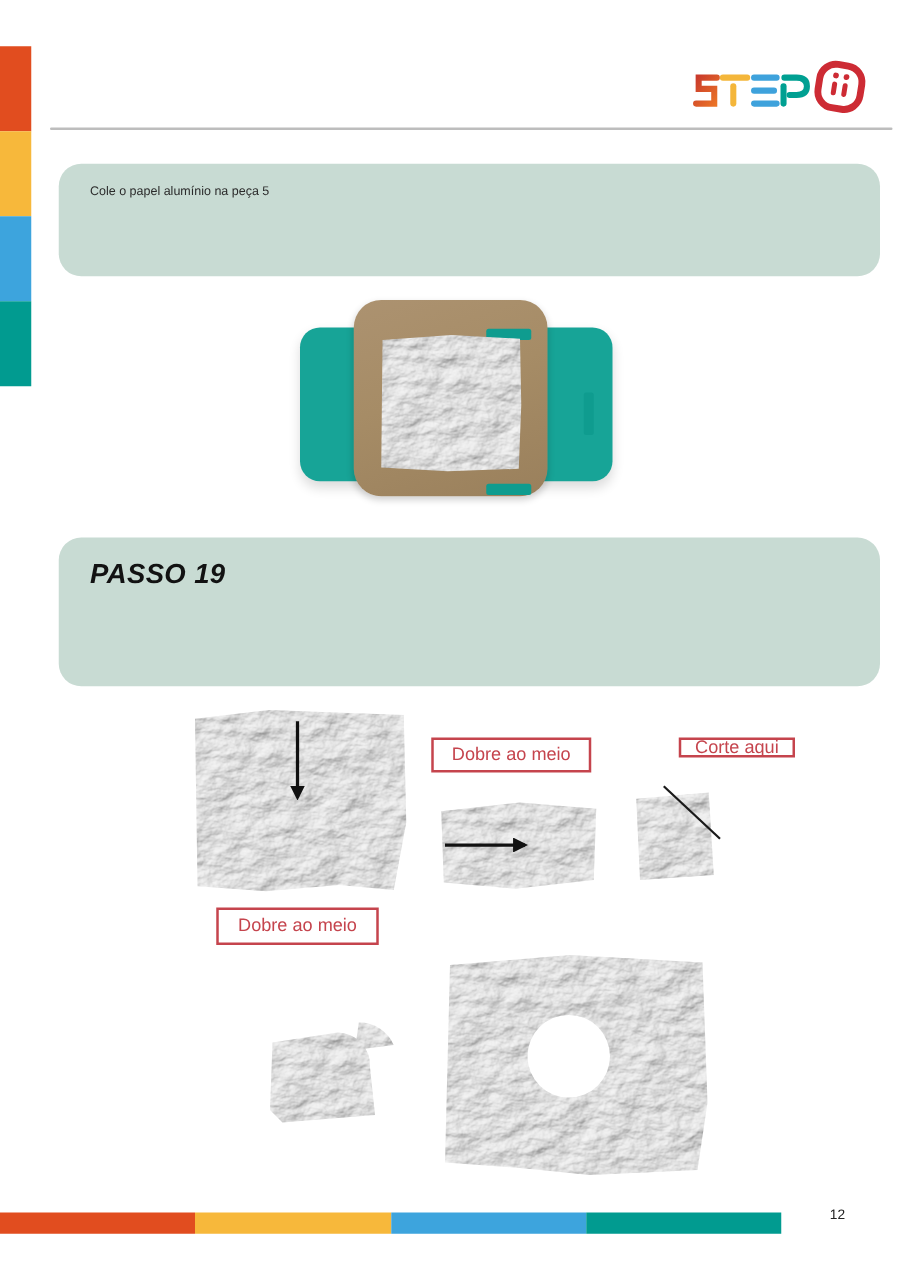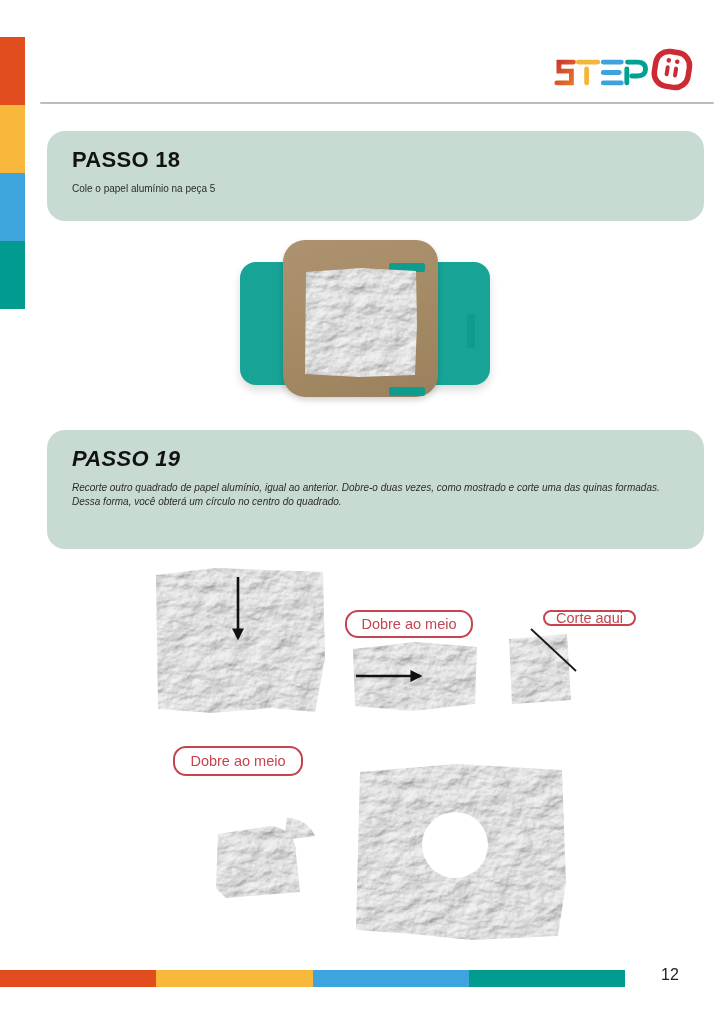--- a/index.html
+++ b/index.html
@@ -73,33 +73,33 @@
   .foil { position: absolute; }
   .foil-a { left: 153px; top: 566px; width: 176px; height: 150px; }
   .foil-b { left: 350px; top: 638px; width: 130px; height: 76px; }
   .foil-c { left: 503px; top: 622px; width: 94px;  height: 92px; }
   .foil-d { left: 212px; top: 812px; width: 112px; height: 88px; }
   .foil-e { left: 352px; top: 762px; width: 216px; height: 180px; }
 
   
   .callout {
     position: absolute; display: flex; align-items: center; justify-content: center;
-    border: 2px solid #C5444D; border-radius: 13px; color: #C5444D;
-    font-size: 14.5px; font-weight: 500; background: #ffffff; margin-top: 20px;
+    border: 2px solid #C5444D; border-radius: 0; color: #C5444D;
+    font-size: 14.5px; font-weight: 500; background: #ffffff;
   }
   .callout-fold-1 { left: 345px; top: 590px; width: 128px; height: 28px; }
   .callout-cut    { left: 543px; top: 590px; width: 93px;  height: 16px; align-items: center; }
   .callout-fold-2 { left: 173px; top: 726px; width: 130px; height: 30px; }
 
   
   .footer-bar { position: absolute; left: 0; top: 970px; width: 625px; height: 17px; display: flex; }
   .footer-bar .seg { height: 17px; width: 156.25px; }
   .page-number {
     position: absolute; left: 650px; top: 966px; width: 40px;
-    font-size: 16px; font-weight: 500; color: #222222; text-align: center;
+    font-size: 11px; font-weight: 500; color: #222222; text-align: center;
   }
 </style>
 </head>
 <body>
 
 <div class="page">
 
   <svg width="0" height="0" style="position:absolute" aria-hidden="true">
     <defs>
       <filter id="foilTex" x="-8%" y="-8%" width="116%" height="116%">
@@ -153,40 +153,38 @@
       <rect x="7" y="10" width="34" height="35" rx="13" fill="none" stroke="#CD2B34" stroke-width="5.5"></rect>
       <rect x="17.5" y="24" width="4" height="11" rx="2" fill="#CD2B34"></rect>
       <rect x="26" y="24" width="4" height="11" rx="2" fill="#CD2B34"></rect>
       <circle cx="19.5" cy="19" r="2.3" fill="#CD2B34"></circle>
       <circle cx="28" cy="19" r="2.3" fill="#CD2B34"></circle>
     </g>
   </svg>
   <div class="divider"></div>
 
   <section class="step-box box-18">
-    <h2 class="step-title">PASSO 18</h2>
     <p class="step-desc">Cole o papel alumínio na peça 5</p>
   </section>
 
   <figure class="piece-figure">
     <div class="piece-base"></div>
     <div class="piece-frame">
       <div class="slot slot-top"></div>
       <div class="slot slot-bottom"></div>
       <div class="slot slot-left"></div>
       <div class="slot slot-right"></div>
     </div>
     <svg class="piece-foil" viewBox="0 0 116 111" aria-hidden="true">
       <polygon points="3,5 58,1 113,4 114,57 112,108 55,110 2,107" fill="#c0c0c0" filter="url(#foilTex)"></polygon>
     </svg>
   </figure>
 
   <section class="step-box box-19">
     <h2 class="step-title">PASSO 19</h2>
-    <p class="step-desc">Recorte outro quadrado de papel alumínio, igual ao anterior. Dobre-o duas vezes, como mostrado e corte uma das quinas formadas. Dessa forma, você obterá um círculo no centro do quadrado.</p>
   </section>
 
   <svg class="foil foil-a" viewBox="0 0 176 150" aria-hidden="true">
     <polygon points="3,9 62,2 170,6 172,92 162,146 118,142 60,147 5,143" fill="#bfbfbf" filter="url(#foilTex)"></polygon>
     <line x1="85" y1="11" x2="85" y2="72" stroke="#111111" stroke-width="2.6" marker-end="url(#arrowHead)"></line>
   </svg>
 
   <div class="callout callout-fold-1">
     <span>Dobre ao meio</span>
   </div>

